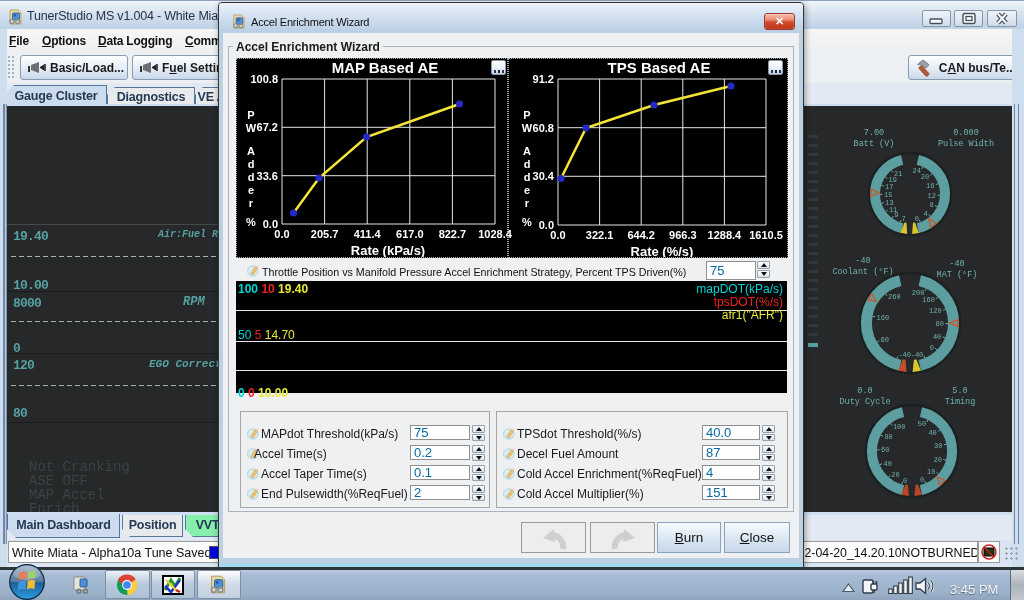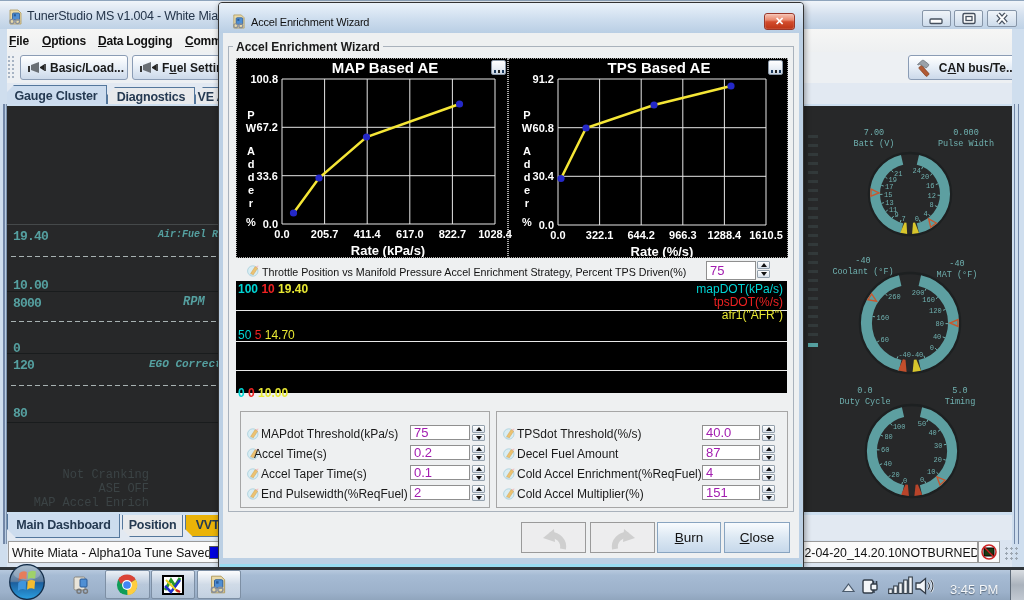--- a/index.html
+++ b/index.html
@@ -1,17 +1,17 @@
 <!DOCTYPE html>
 <html><head><meta charset="utf-8"><style>
 * { margin:0; padding:0; box-sizing:border-box; }
 body { width:1024px; height:600px; overflow:hidden; font-family:"Liberation Sans", sans-serif; background:#000; position:relative; }
 .abs { position:absolute; }
 .mono { font-family:"Liberation Mono", monospace; }
-.field { background:#fff; border:1px solid #8f8f8f; font-size:13px; color:#a21caf; padding-left:3px; line-height:14px; }
+.field { background:#fff; border:1px solid #8f8f8f; font-size:13px; color:#0369a1; padding-left:3px; line-height:14px; }
 .spinbtn { background:linear-gradient(#ffffff,#eef2f6 45%,#d9e2ec); border:1px solid #93a0ac; border-radius:1px; display:flex; align-items:center; justify-content:center; }
 .tri-u { width:0; height:0; border-left:3.5px solid transparent; border-right:3.5px solid transparent; border-bottom:4.5px solid #111; }
 .tri-d { width:0; height:0; border-left:3.5px solid transparent; border-right:3.5px solid transparent; border-top:4.5px solid #111; }
 .rowlab { font-size:12px; color:#1a1a1a; white-space:nowrap; }
 .tbtn { background:linear-gradient(#ffffff,#e9f0f8 45%,#ccd9ea); border:1px solid #8a9cb5; border-radius:3px; font-size:12px; font-weight:bold; color:#1a1a1a; display:flex; align-items:center; white-space:nowrap; overflow:hidden; }
 .tab { border:1px solid #54779c; border-bottom:none; letter-spacing:-0.2px; font-size:12.5px; font-weight:bold; color:#253a52; text-align:center; }
 .btab { border:1px solid #54779c; border-top:none; letter-spacing:-0.2px; font-size:12.5px; font-weight:bold; color:#253a52; text-align:center; }
 .gtext { color:#55a0a0; font-family:"Liberation Mono",monospace; font-weight:bold; white-space:nowrap; letter-spacing:-0.8px; }
 .glab { color:#55a0a0; font-family:"Liberation Mono",monospace; font-weight:bold; font-style:italic; white-space:nowrap; font-size:11px; }
 .dashline { height:1px; background:repeating-linear-gradient(90deg,#a8b2b2 0 5px,transparent 5px 8px); }
@@ -107,21 +107,21 @@
       <div class="abs glab" style="left:176px;top:3px;font-size:12px">RPM</div>
       <div class="abs dashline" style="left:4px;top:29px;width:238px"></div>
       <div class="abs gtext" style="left:6px;top:49px;font-size:13px">0</div>
     </div>
     <div class="abs" style="left:0;top:248px;width:245px;height:69px;border-bottom:1px solid #191c1d">
       <div class="abs gtext" style="left:6px;top:4px;font-size:13px">120</div>
       <div class="abs glab" style="left:142px;top:4px">EGO Correction</div>
       <div class="abs dashline" style="left:4px;top:31px;width:238px"></div>
       <div class="abs gtext" style="left:6px;top:52px;font-size:13px">80</div>
     </div>
-    <div class="abs mono" style="left:22px;top:362px;width:120px;text-align:right;color:#3b4345;font-size:12px;line-height:14px">Not Cranking<br>ASE OFF<br>MAP Accel Enrich</div>
+    <div class="abs mono" style="left:22px;top:354px;width:120px;text-align:left;color:#3b4345;font-size:14px;line-height:14px">Not Cranking<br>ASE OFF<br>MAP Accel Enrich</div>
 
     <div class="abs" style="left:801px;top:29px;width:10px;height:205px;background:repeating-linear-gradient(#32393a 0 3px, transparent 3px 9px)"></div>
     <div class="abs" style="left:801px;top:237px;width:10px;height:4px;background:#55a0a0"></div>
   </div>
   <svg width="210" height="410" style="position:absolute;left:802px;top:102px">
       <text x="72" y="33" font-size="8.5" fill="#6fb0af" text-anchor="middle" font-family="Liberation Mono, monospace">7.00</text>
       <text x="72" y="44" font-size="8.5" fill="#6fb0af" text-anchor="middle" font-family="Liberation Mono, monospace">Batt (V)</text>
       <text x="164" y="33" font-size="8.5" fill="#6fb0af" text-anchor="middle" font-family="Liberation Mono, monospace">0.000</text>
       <text x="164" y="44" font-size="8.5" fill="#6fb0af" text-anchor="middle" font-family="Liberation Mono, monospace">Pulse Width</text>
       <circle cx="108" cy="92" r="41" fill="none" stroke="#1d2021" stroke-width="2.5"></circle>
@@ -227,21 +227,21 @@
       <text x="122.1" y="380.0" font-size="7" fill="#6fb0af" text-anchor="end" font-family="Liberation Mono, monospace">0</text>
       <polygon points="106.9,393.9 99.1,392.7 103.5,382.4 105.9,382.7" fill="#b8442a"></polygon>
       <polygon points="120.1,392.8 112.4,393.9 113.6,382.8 115.9,382.5" fill="#b8442a"></polygon>
       <polygon points="138.0,383.1 143.1,378.2 135.0,374.9" fill="none" stroke="#c7582f" stroke-width="1.4"></polygon>
     </svg>
 
   <div class="abs" style="left:7px;top:512px;width:1005px;height:28px;background:#e2e9f2"></div>
   <div class="abs" style="left:7px;top:512px;width:1005px;height:3px;background:#cddff0"></div>
   <div class="abs btab" style="left:7px;top:514px;width:113px;height:24px;background:#ccdcee;line-height:23px;clip-path:polygon(0 0,100% 0,100% 100%,9px 100%,0 calc(100% - 9px))">Main Dashboard</div>
   <div class="abs btab" style="left:122px;top:515px;width:61px;height:22px;background:#e8eaed;line-height:21px;clip-path:polygon(0 0,100% 0,100% 100%,8px 100%,0 calc(100% - 8px))">Position</div>
-  <div class="abs btab" style="left:185px;top:515px;width:45px;height:22px;background:#eab308;line-height:21px;clip-path:polygon(0 0,100% 0,100% 100%,8px 100%,0 calc(100% - 8px))">VVT</div>
+  <div class="abs btab" style="left:185px;top:515px;width:45px;height:22px;background:#86efac;line-height:21px;clip-path:polygon(0 0,100% 0,100% 100%,8px 100%,0 calc(100% - 8px))">VVT</div>
 
   <div class="abs" style="left:7px;top:540px;width:1005px;height:24px;background:#dae4f0"></div>
   <div class="abs" style="left:8px;top:541px;width:797px;height:22px;background:#fbfbfb;border:1px solid #9a9a9a;font-size:12.5px;color:#111;padding:4px 0 0 3px">White Miata - Alpha10a Tune Saved!</div>
   <div class="abs" style="left:209px;top:546px;width:13px;height:13px;background:#0000dd;border:1px solid #555"></div>
   <div class="abs" style="left:779px;top:541px;width:199px;height:22px;background:#fbfbfb;border:1px solid #9a9a9a;font-size:12.3px;color:#111;padding:4px 0 0 4px;overflow:hidden;white-space:nowrap">2012-04-20_14.20.10NOTBURNED</div>
   <div class="abs" style="left:978px;top:541px;width:22px;height:22px;background:#fbfbfb;border:1px solid #9a9a9a">
     <svg width="18" height="18" viewBox="0 0 18 18" style="margin:1px">
         <rect x="4" y="5" width="10" height="8" fill="#1a3a10" stroke="#000"></rect>
         <path d="M4 5 l10 8" stroke="#000" stroke-width="1.5"></path>
         <circle cx="9" cy="9" r="7" fill="none" stroke="#cc2222" stroke-width="1.5"></circle>

